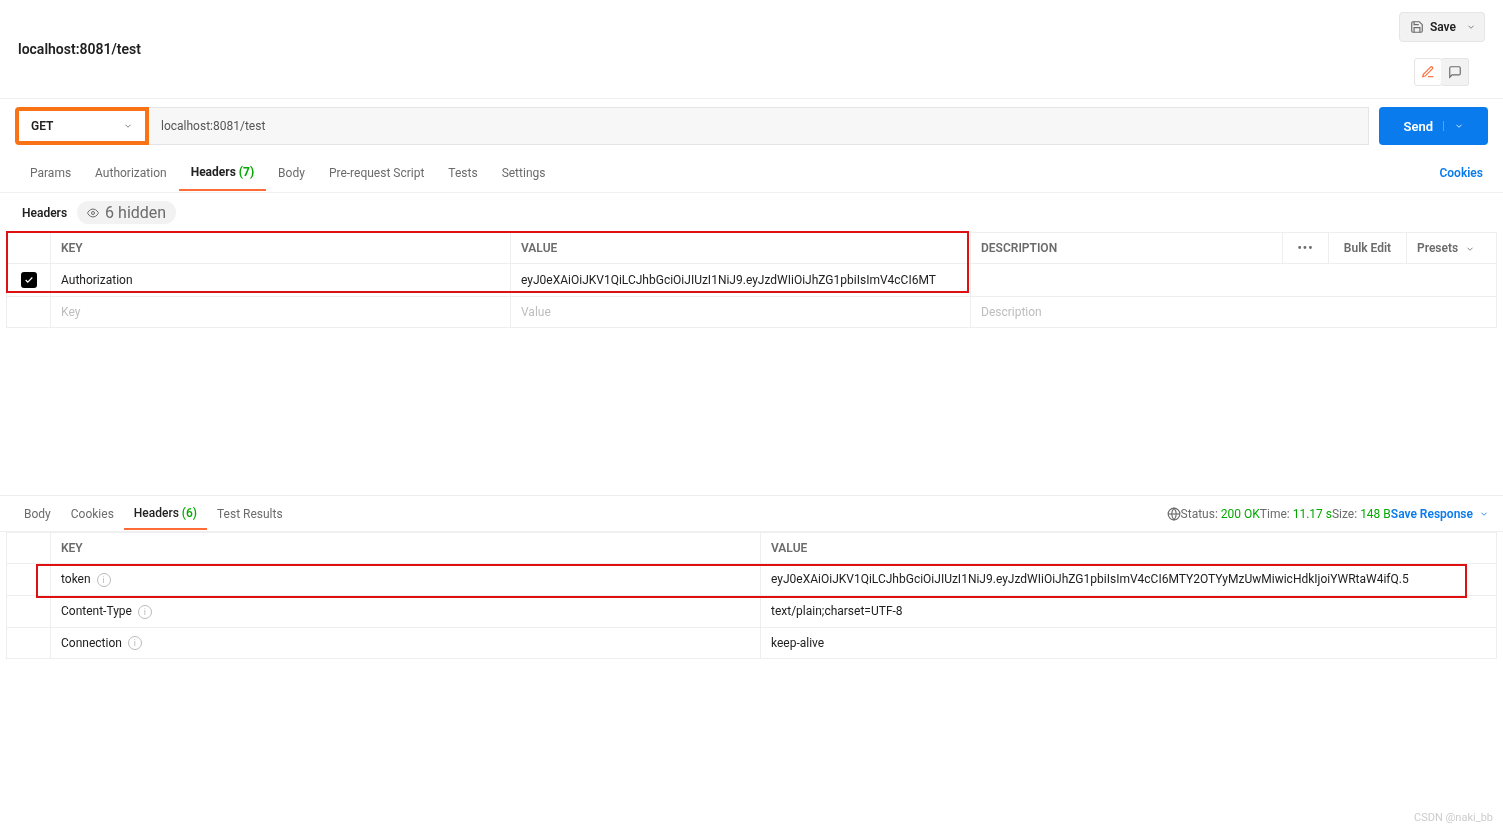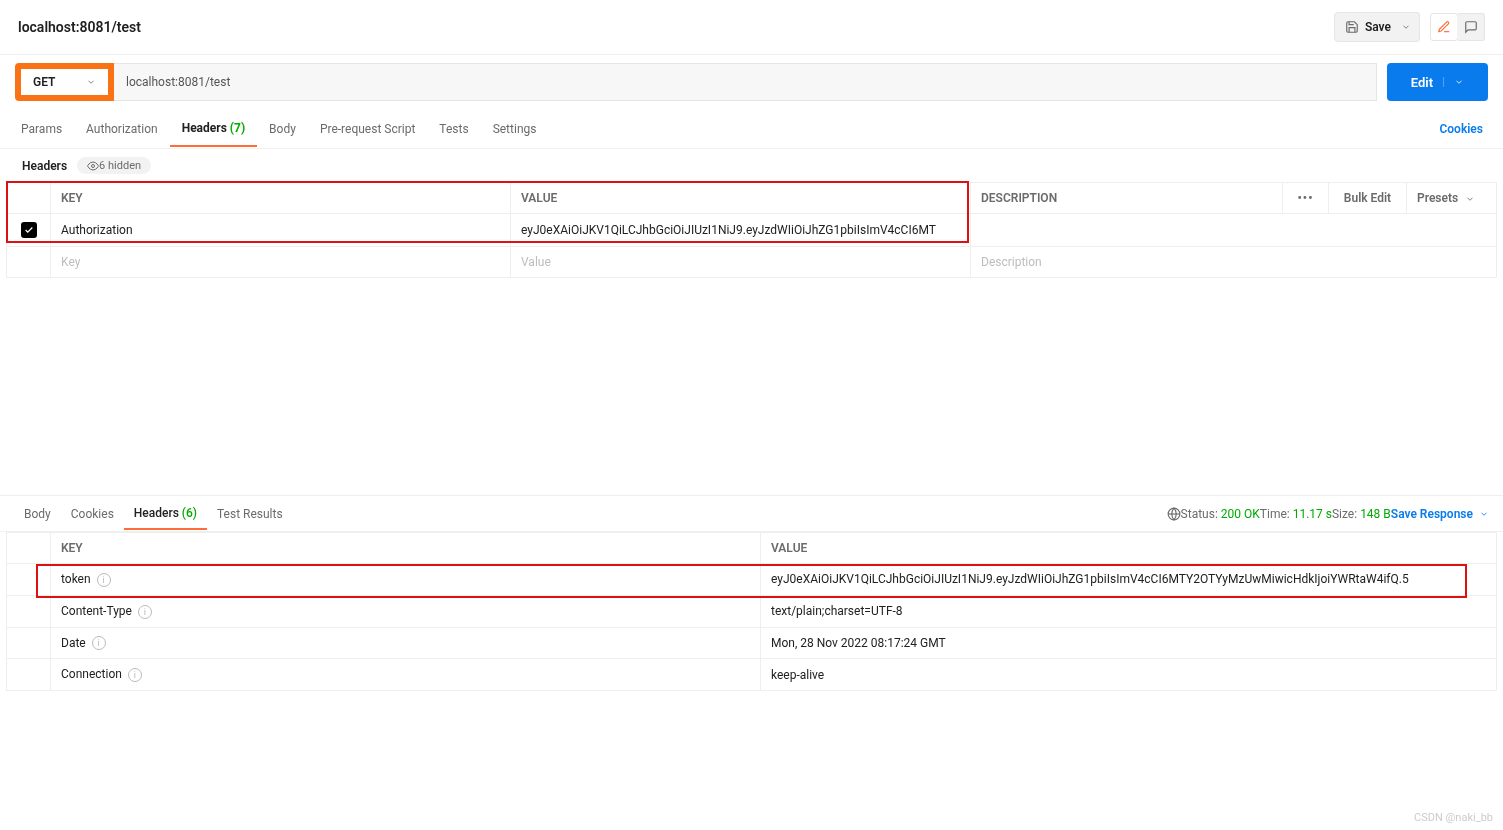--- a/index.html
+++ b/index.html
@@ -1,45 +1,45 @@
 <!DOCTYPE html>
 <html><head>
 <meta charset="utf-8">
 <style>
   * { box-sizing: border-box; margin: 0; padding: 0; font-family: -apple-system, BlinkMacSystemFont, "Segoe UI", Roboto, Arial, sans-serif; }
   body { font-size: 12px; color: #212121; background: #fff; width: 1503px; height: 830px; position: relative; overflow: hidden; }
 
   
   .titlebar { display:flex; align-items:center; justify-content:space-between; padding: 12px 18px; border-bottom:1px solid #eee; }
   .titlebar .title { font-size: 14px; font-weight:600; color:#212121; }
-  .titlebar .right { display:flex; align-items:center; gap:10px; }
+  .titlebar .right { display:flex; align-items:center; gap:16px;flex-direction:column; }
   .save-group { display:flex; align-items:center; gap:6px; background:#f2f2f2; border:1px solid #e5e5e5; border-radius:4px; padding:4px 10px; }
   .save-split { width:28px; height:30px; display:flex; align-items:center; justify-content:center; background:#f2f2f2; border:1px solid #e5e5e5; border-left:none; border-radius:0 4px 4px 0; margin-left:-10px; }
   .icon-box { width:28px; height:28px; display:flex; align-items:center; justify-content:center; border:1px solid #e5e5e5; border-radius:3px; }
   .icon-box + .icon-box { margin-left:-1px; border-left:none;}
   .icongroup { display:flex; }
 
   
   .urlrow { display:flex; padding: 8px 15px; gap: 0; }
-  .method-select { width:99px; height:38px; border:6px solid #f97316; border-radius:4px 0 0 4px; display:flex; align-items:center; justify-content:space-between; padding:0 12px; font-weight:600; font-size:12px; background:#fff; }
+  .method-select { width:134px; height:38px; border:4px solid #f97316; border-radius:4px 0 0 4px; display:flex; align-items:center; justify-content:space-between; padding:0 12px; font-weight:600; font-size:12px; background:#fff; }
   .url-input { flex:1; height:38px; border:1px solid #e5e5e5; border-left:none; background:#f7f7f7; padding:0 12px; font-size:12px; color:#555; display:flex; align-items:center; }
   .send-btn { margin-left:10px; height:38px; padding:0 24px; background:#097bed; border:none; color:#fff; font-weight:600; font-size:13px; border-radius:4px; display:flex; align-items:center; gap:10px;}
   .send-btn .chev { border-left:1px solid rgba(255,255,255,.3); padding-left:10px;}
 
   
-  .req-tabs { display:flex; align-items:center; padding: 0 9px; border-bottom:1px solid #f0f0f0; height:40px; position:relative;}
+  .req-tabs { display:flex; align-items:center; padding: 0 18px; border-bottom:1px solid #f0f0f0; height:40px; position:relative;}
   .req-tab { padding:10px 12px; font-size:12px; color:#6b6b6b; cursor:pointer; }
   .req-tab.active { color:#212121; font-weight:700; border-bottom:2px solid #ff6c37; margin-bottom:-1px;}
   .green { color:#0a0; }
   .cookies-link { position:absolute; right:20px; color:#097bed; font-size:12px; font-weight:600; }
 
   
   .headers-sub { display:flex; align-items:center; gap:10px; padding:8px 22px; }
   .headers-sub .label { font-weight:600; }
-  .hidden-pill { background:#f2f2f2; border-radius:20px; font-size:11px; padding:2px 10px; display:flex; align-items:center; color:#6b6b6b;}
+  .hidden-pill { background:#f2f2f2; border-radius:20px; font-size:16px; padding:2px 10px; display:flex; align-items:center; gap:6px; color:#6b6b6b;}
 
   
   .req-table-wrap { position:relative; margin: 0 6px;}
   .req-table { width:100%; border-collapse:collapse; table-layout:fixed; border:1px solid #eee; }
   .req-table th, .req-table td { border:1px solid #eee; padding:8px 10px; font-size:12px; text-align:left; }
   .req-table th { color:#6b6b6b; font-weight:600; background:#fff; }
   col.cb { width:44px; } col.key{ width:460px;} col.val{ width:460px;} col.desc{ } col.ctrl{width:46px;} col.bulk{width:78px;} col.pre{width:90px;}
   .chk { width:16px;height:16px;border-radius:3px; background:#000; display:inline-flex;align-items:center;justify-content:center;color:#fff;}
   .placeholder { color:#bdbdbd; }
   .redbox1 { position:absolute; border:2px solid #d11; pointer-events:none; }
@@ -118,21 +118,21 @@
     <span>
       <svg width="10" height="10" viewBox="0 0 24 24" fill="none" stroke="#6b6b6b" stroke-width="2">
           <polyline points="6 9 12 15 18 9"></polyline>
         </svg>
     </span>
   </div>
   <div class="url-input">
     <span>localhost:8081/test</span>
   </div>
   <button class="send-btn">
-    <span>Edit</span>
+    <span>Send</span>
     <span class="chev">
       <svg width="10" height="10" viewBox="0 0 24 24" fill="none" stroke="#fff" stroke-width="2">
           <polyline points="6 9 12 15 18 9"></polyline>
         </svg>
     </span>
   </button>
 </div>
 
 <div class="req-tabs">
   <div class="req-tab">Params</div>
@@ -275,25 +275,20 @@
           <td><span>token</span><span class="info">i</span></td>
           <td>eyJ0eXAiOiJKV1QiLCJhbGciOiJIUzI1NiJ9.eyJzdWIiOiJhZG1pbiIsImV4cCI6MTY2OTYyMzUwMiwicHdkIjoiYWRtaW4ifQ.5</td>
         </tr>
         <tr>
           <td></td>
           <td><span>Content-Type</span><span class="info">i</span></td>
           <td>text/plain;charset=UTF-8</td>
         </tr>
         <tr>
           <td></td>
-          <td><span>Date</span><span class="info">i</span></td>
-          <td>Mon, 28 Nov 2022 08:17:24 GMT</td>
-        </tr>
-        <tr>
-          <td></td>
           <td><span>Connection</span><span class="info">i</span></td>
           <td>keep-alive</td>
         </tr>
       </tbody>
     </table>
     <div class="redbox2" style="top:32px; left:30px; right:30px; height:34px;"></div>
   </div>
 </div>
 
 <div class="watermark">CSDN @naki_bb</div>

